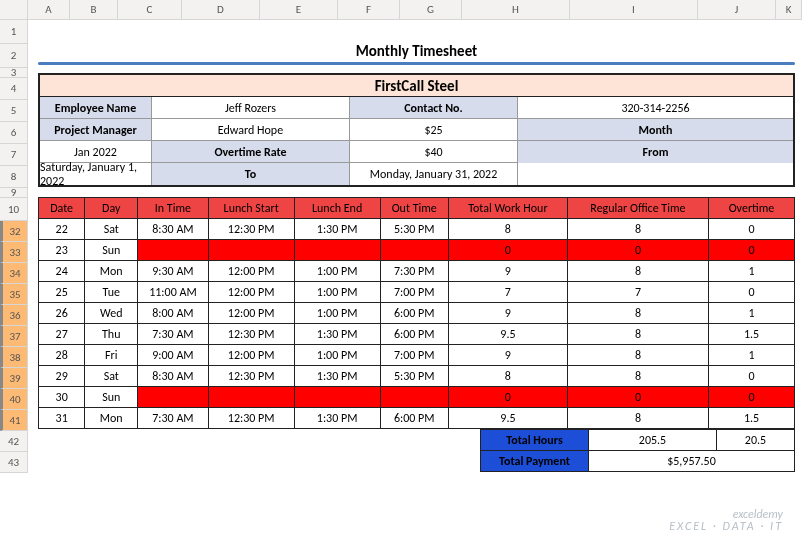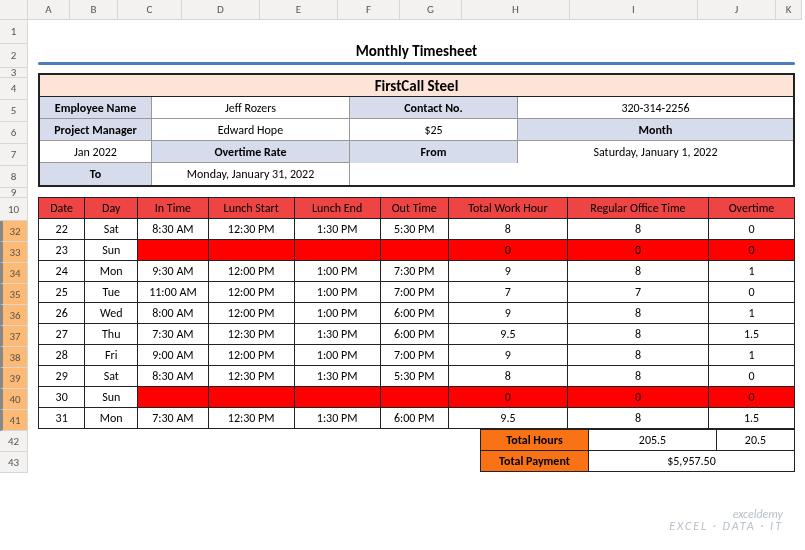--- a/index.html
+++ b/index.html
@@ -110,21 +110,21 @@
 .title-text { font-weight: bold; font-size: 15px; }
 .title-rule { height: 3px; background: #4a7dbd; margin: 2px 10px 8px; border-radius: 2px; }
 .card {
   margin: 0 10px 10px;
   border: 2px solid #222;
 }
 .tswrapper { margin: 0 10px; }
 .tstable tr.red td.blank { background: #ff0000; }
 .totalsTbl { border-collapse: collapse; margin-left: auto; margin-right: 10px; }
 .totalsTbl td { border: 1px solid #222; height: 21px; text-align: center; font-size: 12px; }
-.totalsTbl .lblc { background: #f97316; font-weight: bold; width: 108px; margin-top: 24px; }
+.totalsTbl .lblc { background: #1d4ed8; font-weight: bold; width: 108px; margin-top: 24px; }
 .totalsTbl .v1 { width: 128px; }
 .totalsTbl .v2 { width: 78px; }
 .watermark {
   position: absolute;
   right: 22px;
   bottom: 18px;
   font-size: 12px;
   color: #b8c0c8;
   text-align: right;
   font-style: italic;
@@ -190,20 +190,21 @@
       <div class="lbl">Contact No.</div>
       <div class="val">320-314-2256</div>
 
       <div class="lbl">Project Manager</div>
       <div class="val">Edward Hope</div>
       <div class="val">$25</div>
 
       <div class="lbl">Month</div>
       <div class="val">Jan 2022</div>
       <div class="lbl">Overtime Rate</div>
+      <div class="val">$40</div>
 
       <div class="lbl last">From</div>
       <div class="val last">Saturday, January 1, 2022</div>
       <div class="lbl last">To</div>
       <div class="val last">Monday, January 31, 2022</div>
     </div>
   </div>
 
   <div class="tswrapper">
     <table class="tstable">

